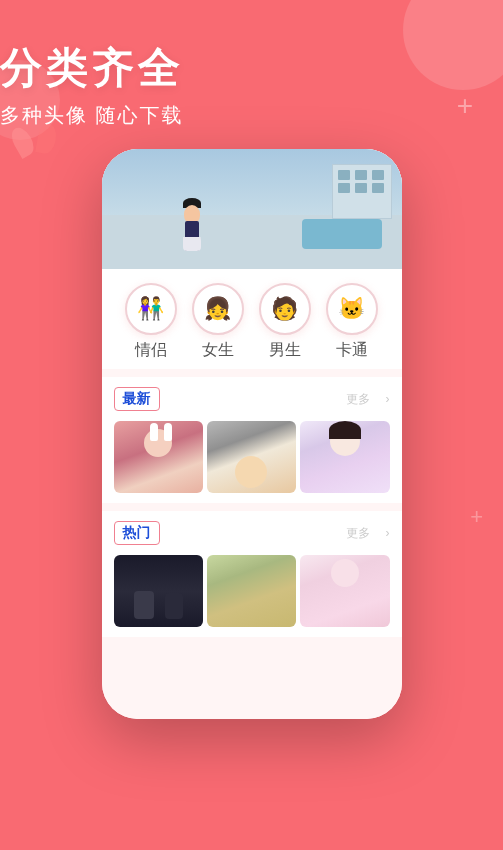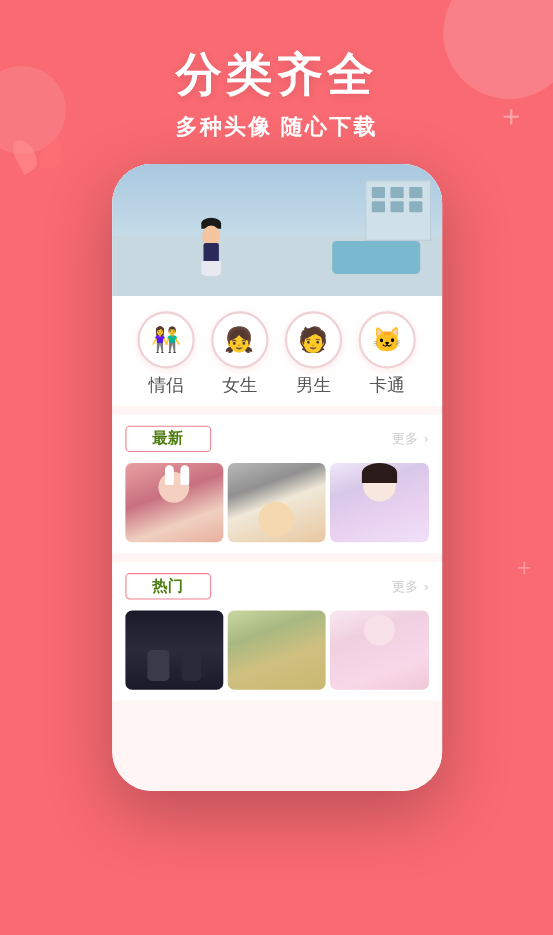--- a/index.html
+++ b/index.html
@@ -59,36 +59,35 @@
       border-radius: 50% 50% 50% 0;
       transform-origin: bottom right;
     }
     .leaf1 { transform: rotate(-30deg); top: 0; left: 10px; }
     .leaf2 { transform: rotate(10deg); top: 5px; left: 25px; background: rgba(255,120,120,0.4); }
 
     
     .header {
       position: relative;
       z-index: 1;
-      text-align: center;
       padding-top: 40px;
     }
     .header-title {
       font-size: 42px;
       font-weight: 800;
       color: white;
       letter-spacing: 4px;
       text-shadow: 0 2px 8px rgba(0,0,0,0.1);
     }
     .header-subtitle {
       font-size: 20px;
       color: white;
       margin-top: 6px;
       letter-spacing: 2px;
-      font-weight: 700;
+      font-weight: 400;
     }
 
     
     .phone-wrapper {
       position: relative;
       z-index: 1;
       display: flex;
       justify-content: center;
       margin-top: 20px;
     }
@@ -245,32 +244,32 @@
     .section-header {
       display: flex;
       align-items: center;
       justify-content: space-between;
       margin-bottom: 10px;
     }
     .section-tag {
       background: white;
       border: 1.5px solid #f08090;
       border-radius: 4px;
-      padding: 2px 24px;
+      padding: 2px 8px;
       font-size: 14px;
       font-weight: 700;
-      color: #4d7c0f;
+      color: #1d4ed8;
     }
     .section-more {
       font-size: 12px;
       color: #aaa;
     }
     .section-more span {
       color: #ccc;
-      margin-left: 2px;
+      margin-left: 12px;
     }
     .grid-3 {
       display: grid;
       grid-template-columns: 1fr 1fr 1fr;
       gap: 4px;
     }
     .grid-img {
       height: 72px;
       border-radius: 6px;
       overflow: hidden;

